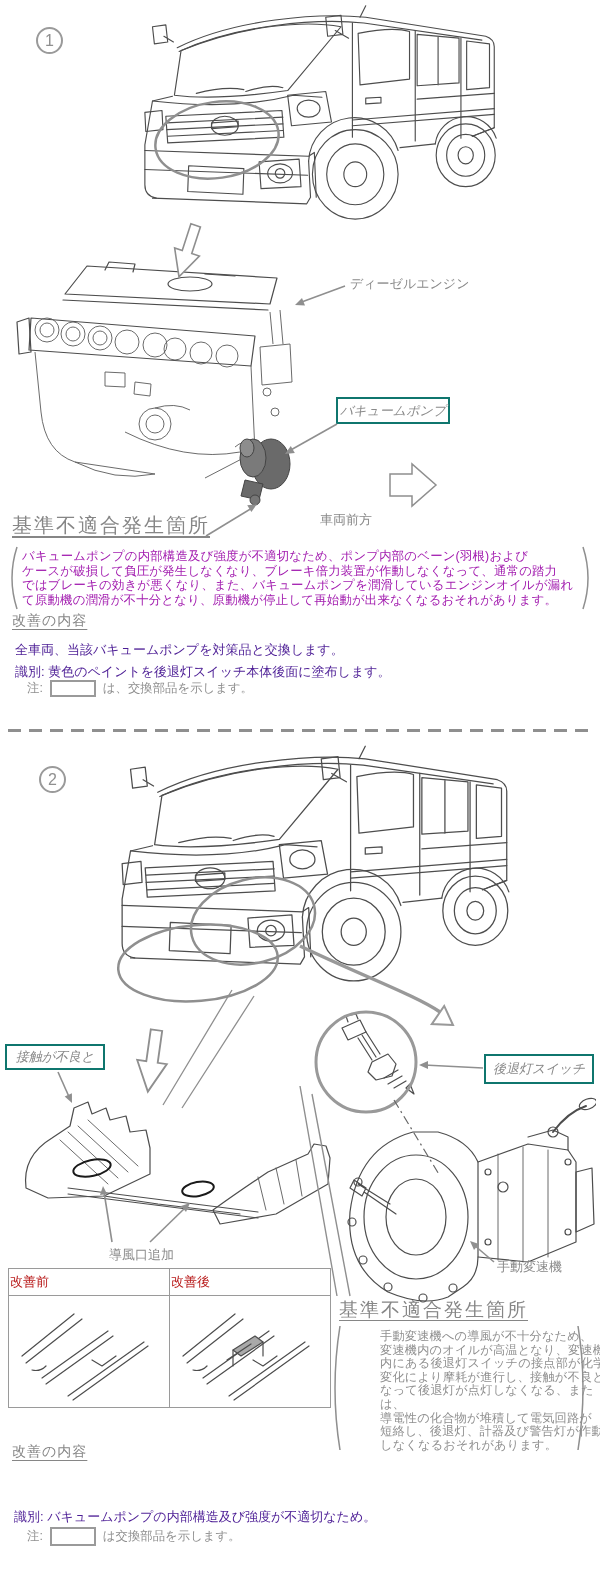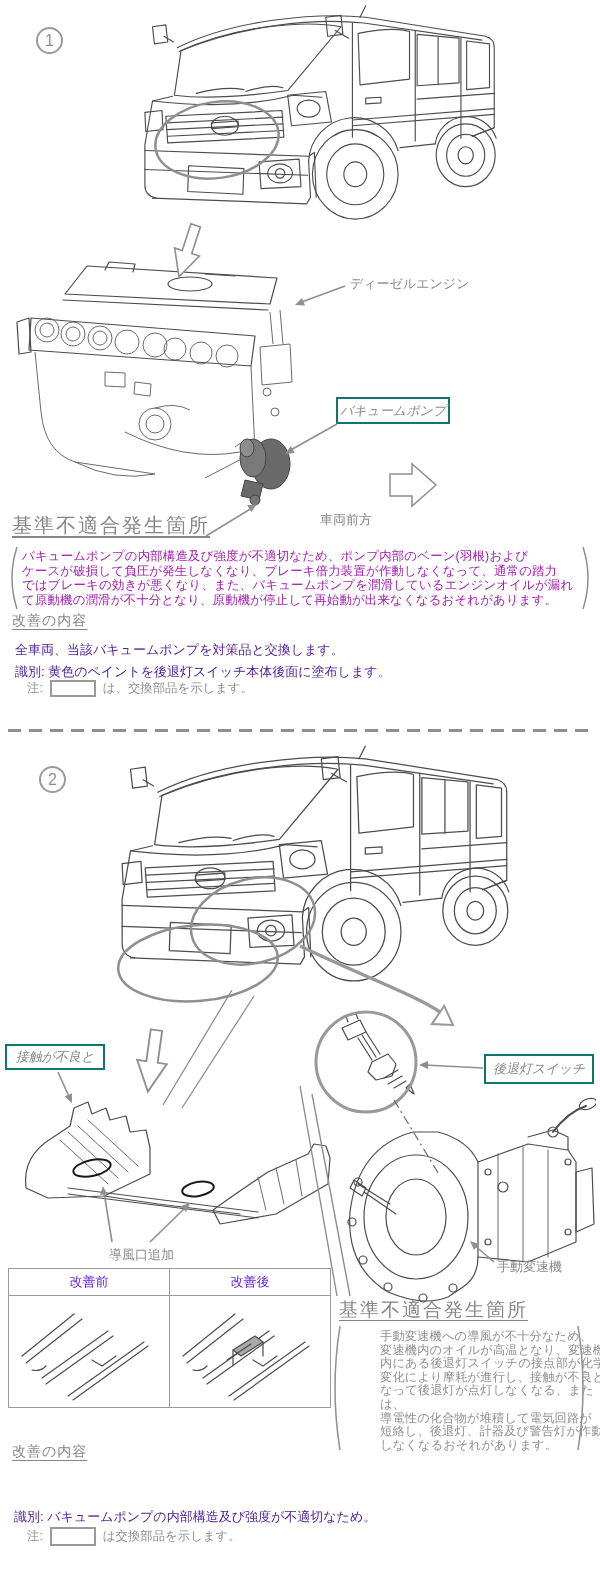--- a/index.html
+++ b/index.html
@@ -18,21 +18,21 @@
   .body-txt2{font-size:12.2px;line-height:13.6px;letter-spacing:0.2px;color:#8f8f8f;white-space:pre-line;}
   .line-txt{font-size:13px;color:#4c1d95;white-space:nowrap;}
   .lbl{font-size:13px;color:#8a8a8a;white-space:nowrap;}
   .lblbox{border:2px solid #0f766e;font-size:13px;color:#8a8a8a;display:flex;
           align-items:center;justify-content:center;box-sizing:border-box;background:#fff;white-space:nowrap;font-style:italic;}
   .noterow{display:flex;align-items:center;gap:7px;font-size:12.4px;color:#8f8f8f;}
   .notebox{width:46px;height:17px;border:2px solid #9a9a9a;box-sizing:border-box;background:#fff;}
   .divider{height:3px;background:repeating-linear-gradient(90deg,#8f8f8f 0 13px,transparent 13px 21px);}
   .cmp-table{border-collapse:collapse;}
   .cmp-table td{border:1.6px solid #9a9a9a;box-sizing:border-box;}
-  .cmp-head{width:161px;height:27px;text-align:center;font-size:13px;color:#6d28d9;}
+  .cmp-head{width:161px;height:27px;font-size:13px;color:#b91c1c;}
   .cmp-cell{width:161px;height:112px;}
   .overlay{pointer-events:none;}
 </style>
 </head>
 <body>
 
 <div class="page">
 
   <svg width="0" height="0" style="position:absolute">
     <symbol id="van" viewBox="0 0 460 250">

